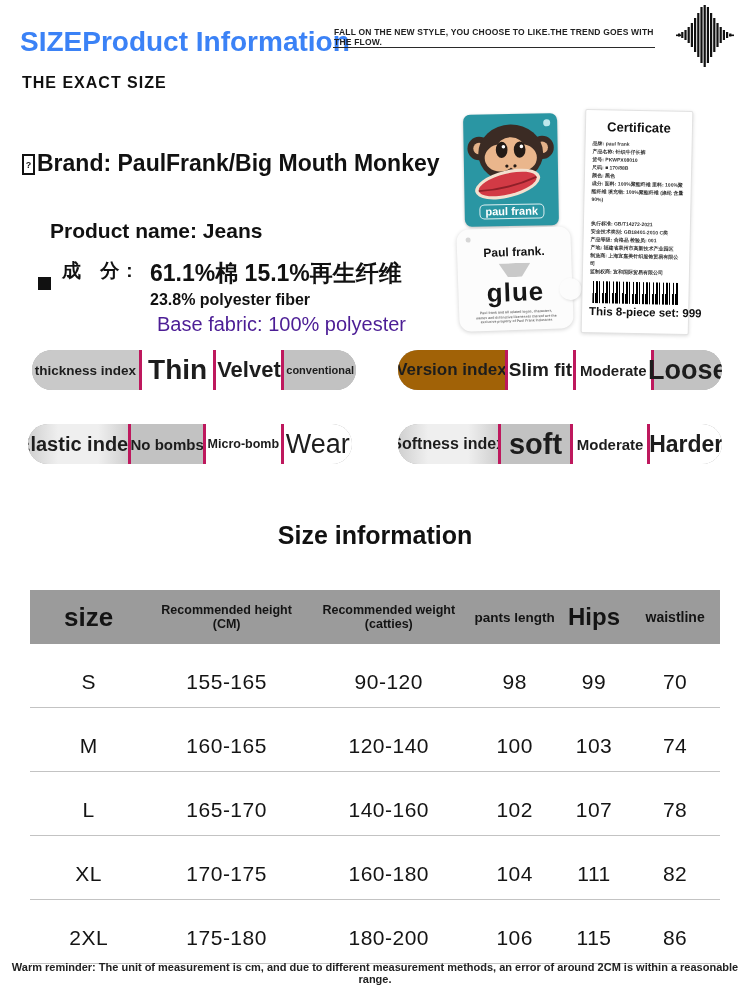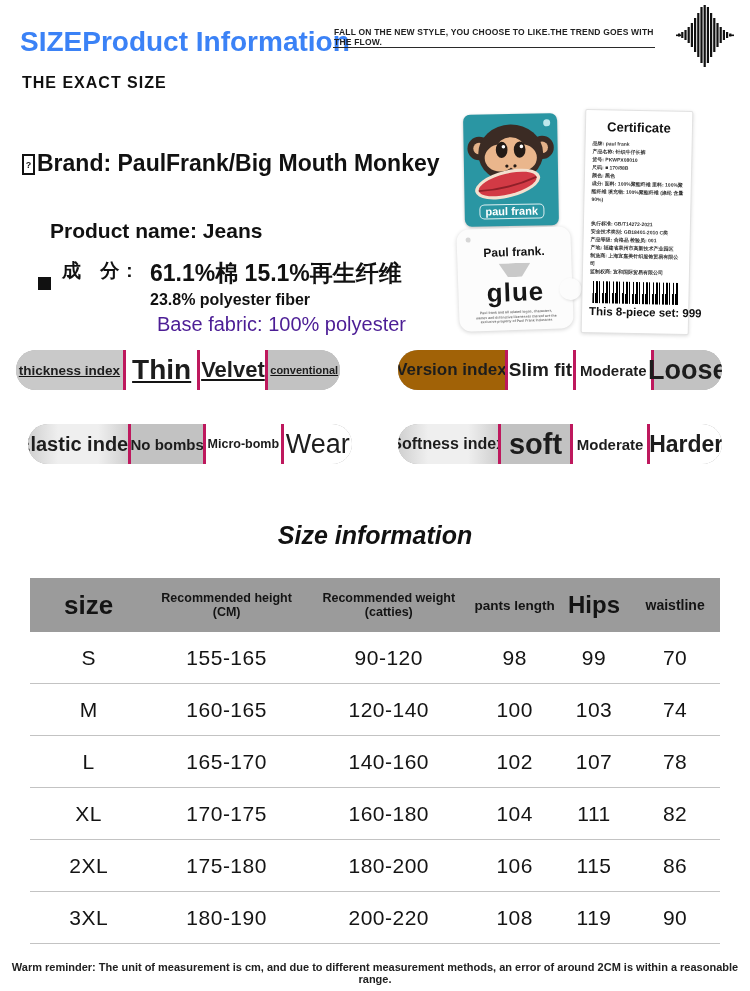--- a/index.html
+++ b/index.html
@@ -51,33 +51,33 @@
   
   .bar { position:absolute; width:324px; height:40px; border-radius:20px; overflow:hidden; display:flex; background:#c6c6c6; box-shadow:inset 0 0 0 1px #bdbdbd; }
   .bar .seg { display:flex; align-items:center; justify-content:center; color:#1d1d1d; white-space:nowrap; }
   .seg + .seg { border-left:3px solid #be185d; }
   .seg.label1 { background:#c9c9c9; font-size:13.5px; font-weight:700; }
   .seg.label2 { background:#a16207; font-size:17px; font-weight:700; }
   .seg.label3 { background:linear-gradient(90deg,#cfcfcf,#efefef 30%,#efefef 70%,#cfcfcf); font-size:20px; font-weight:700; }
   .seg.label4 { background:linear-gradient(90deg,#cfcfcf,#efefef 30%,#efefef 70%,#cfcfcf); font-size:16px; font-weight:700; }
   .seg.opt { background:#ffffff; }
   .seg.sel { background:#c2c2c2; }
-  #bar1 { left:16px; top:350px;text-decoration:underline; }
+  #bar1 { left:32px; top:350px; }
   #bar2 { left:398px; top:350px; }
   #bar3 { left:28px; top:424px; }
   #bar4 { left:398px; top:424px; }
   .b1l{width:33%}.b1a{width:23%;font-size:28px;font-weight:800}.b1b{width:21%;font-size:22px;font-weight:600}.b1c{width:23%;font-size:11px;font-weight:700}
   .b2l{width:33%}.b2a{width:21%;font-size:19px;font-weight:600}.b2b{width:24%;font-size:15px;font-weight:700}.b2c{width:22%;font-size:27px;font-weight:700}
   .b3l{width:31%}.b3a{width:23%;font-size:15px;font-weight:700}.b3b{width:24%;font-size:12.5px;font-weight:700}.b3c{width:22%;font-size:27px;font-weight:400}
   .b4l{width:31%}.b4a{width:22%;font-size:29px;font-weight:600}.b4b{width:24%;font-size:15px;font-weight:700}.b4c{width:23%;font-size:23px;font-weight:800}
 
   
-  .size-title { position:absolute; left:0; top:521px; width:750px; text-align:center; font-size:25px; font-weight:800; color:#111;font-style:italic; }
+  .size-title { position:absolute; left:0; top:521px; width:750px; text-align:center; font-size:25px; font-weight:800; color:#111; }
   .size-table { position:absolute; left:30px; top:578px; width:690px; }
-  .t-row { display:flex; align-items:center; height:52px; border-bottom:1px solid #c3c3c3; }
+  .t-row { display:flex; align-items:center; height:52px; border-bottom:1px solid #c3c3c3;margin-top:12px; }
   .t-head { height:54px; background:#9b9b9b; border-bottom:none; }
   .c0{width:17%}.c1{width:23%}.c2{width:24%}.c3{width:12.5%}.c4{width:10.5%}.c5{width:13%}
   .cell { text-align:center; color:#141414; }
   .t-head .c0 { font-size:26px; font-weight:800; }
   .t-head .c1,.t-head .c2 { font-size:12.5px; font-weight:700; }
   .t-head .c3 { font-size:13.5px; font-weight:700; }
   .t-head .c4 { font-size:24px; font-weight:700; }
   .t-head .c5 { font-size:14px; font-weight:700; }
   .t-data .cell { font-size:21px; font-weight:400; letter-spacing:.5px; }
 

